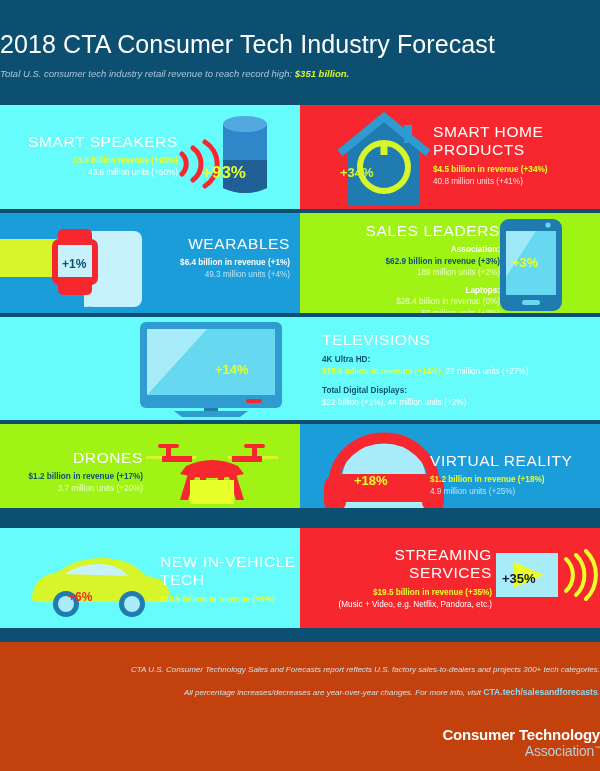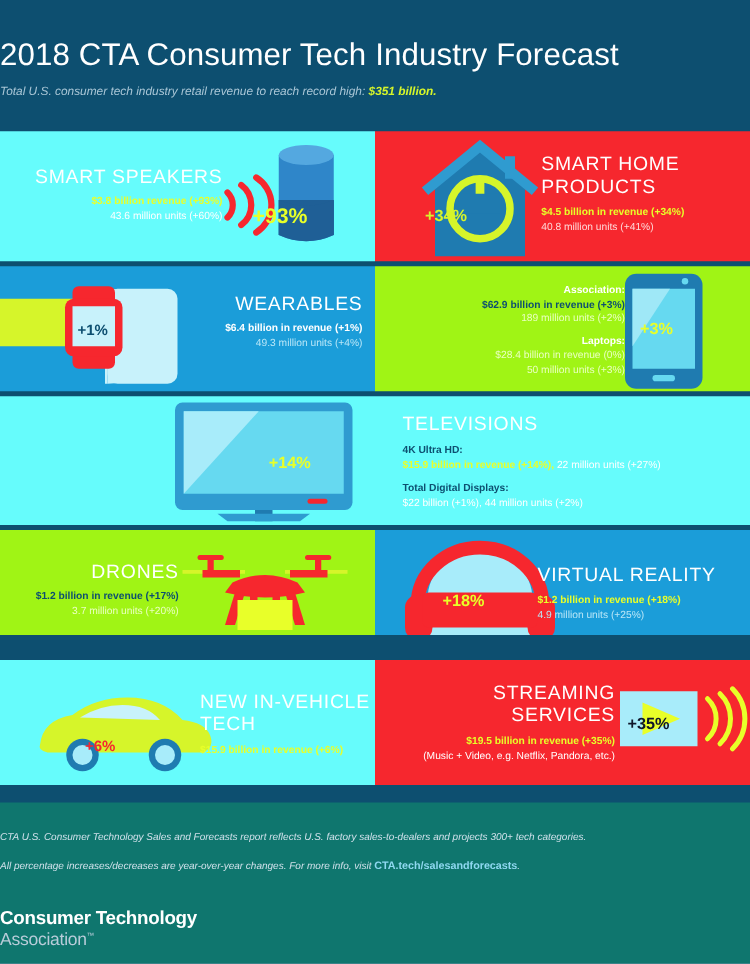--- a/index.html
+++ b/index.html
@@ -61,21 +61,21 @@
   .palep { color: #ffd9d9; }
   .right-align { text-align: right; }
 
   .badge {
     position: absolute; font-weight: bold; white-space: nowrap;
   }
 
   
   .footer {
     position: absolute; left: 0; top: 642px; width: 600px; height: 129px;
-    background: #0f766e; text-align: left;
+    background: #c2410c; text-align: right;
   }
   .foot-line {
     color: #cfe0ea; font-size: 8px; font-style: italic; line-height: 12px;
   }
   .foot-line.l1 { padding-top: 22px; }
   .foot-line.l2 { padding-top: 10px; }
   .foot-line b { color: #8fd8f0; font-style: normal; font-weight: bold; font-size: 8.6px; }
   .logo { margin-top: 27px; }
   .logo-1 { color: #ffffff; font-size: 15px; font-weight: bold; letter-spacing: -0.2px; }
   .logo-2 { color: #b8ccd9; font-size: 14px; font-weight: 400; letter-spacing: -0.2px; }
@@ -152,20 +152,21 @@
         <div class="badge dk" style="left:62px; top:44px; font-size:12px;">+1%</div>
         <div class="txt right-align" style="left:140px; top:22px; width:150px;">
           <div class="cat w">WEARABLES</div>
           <div class="stat w" style="margin-top:4px;">$6.4 billion in revenue (+1%)</div>
           <div class="stat thin paleb">49.3 million units (+4%)</div>
         </div>
       </div>
 
       <div class="panel right green">
         <div class="txt right-align" style="left:10px; top:9px; width:190px;">
+          <div class="cat w">SALES LEADERS</div>
           <div class="stat w" style="margin-top:4px;">Association:</div>
           <div class="stat dk">$62.9 billion in revenue (+3%)</div>
           <div class="stat thin paleg">189 million units (+2%)</div>
           <div class="stat w" style="margin-top:6px;">Laptops:</div>
           <div class="stat thin paleg">$28.4 billion in revenue (0%)</div>
           <div class="stat thin paleg">50 million units (+3%)</div>
         </div>
         <svg width="70" height="96" style="position:absolute; left:198px; top:4px;">
           <rect x="2" y="2" width="62" height="92" rx="9" fill="#1f7bb0"></rect>
           <rect x="8" y="14" width="50" height="64" fill="#66d9f0"></rect>

